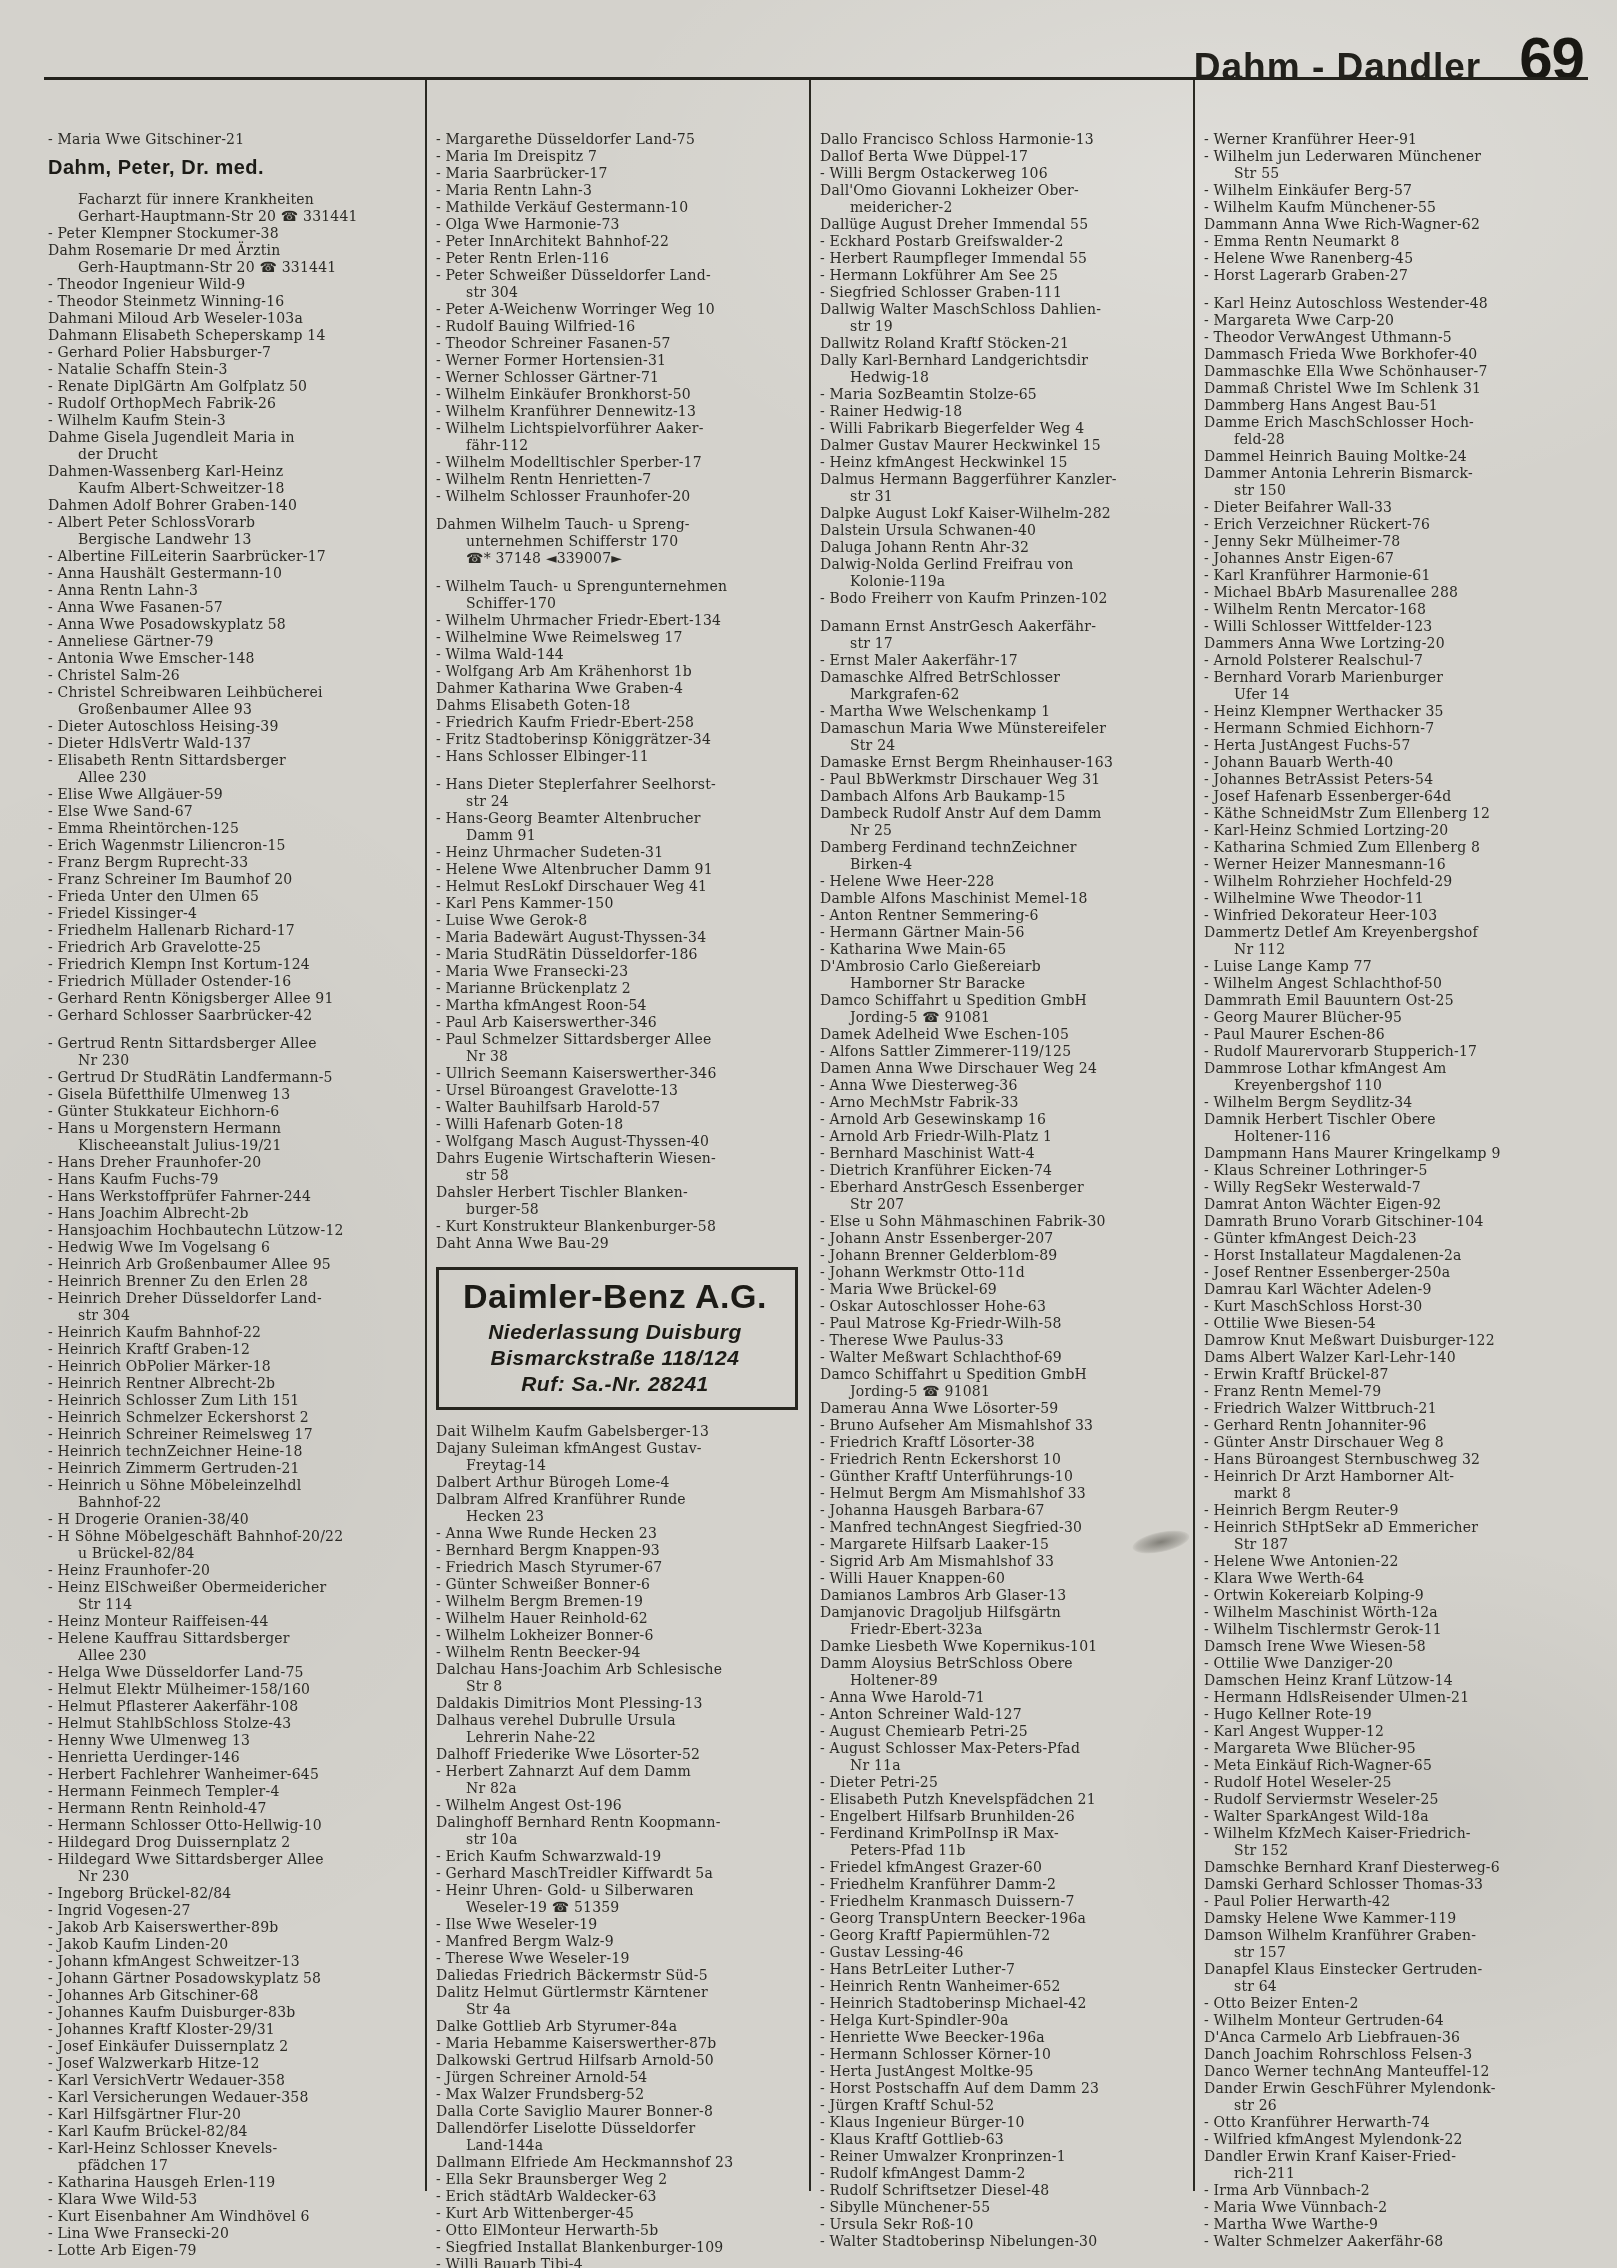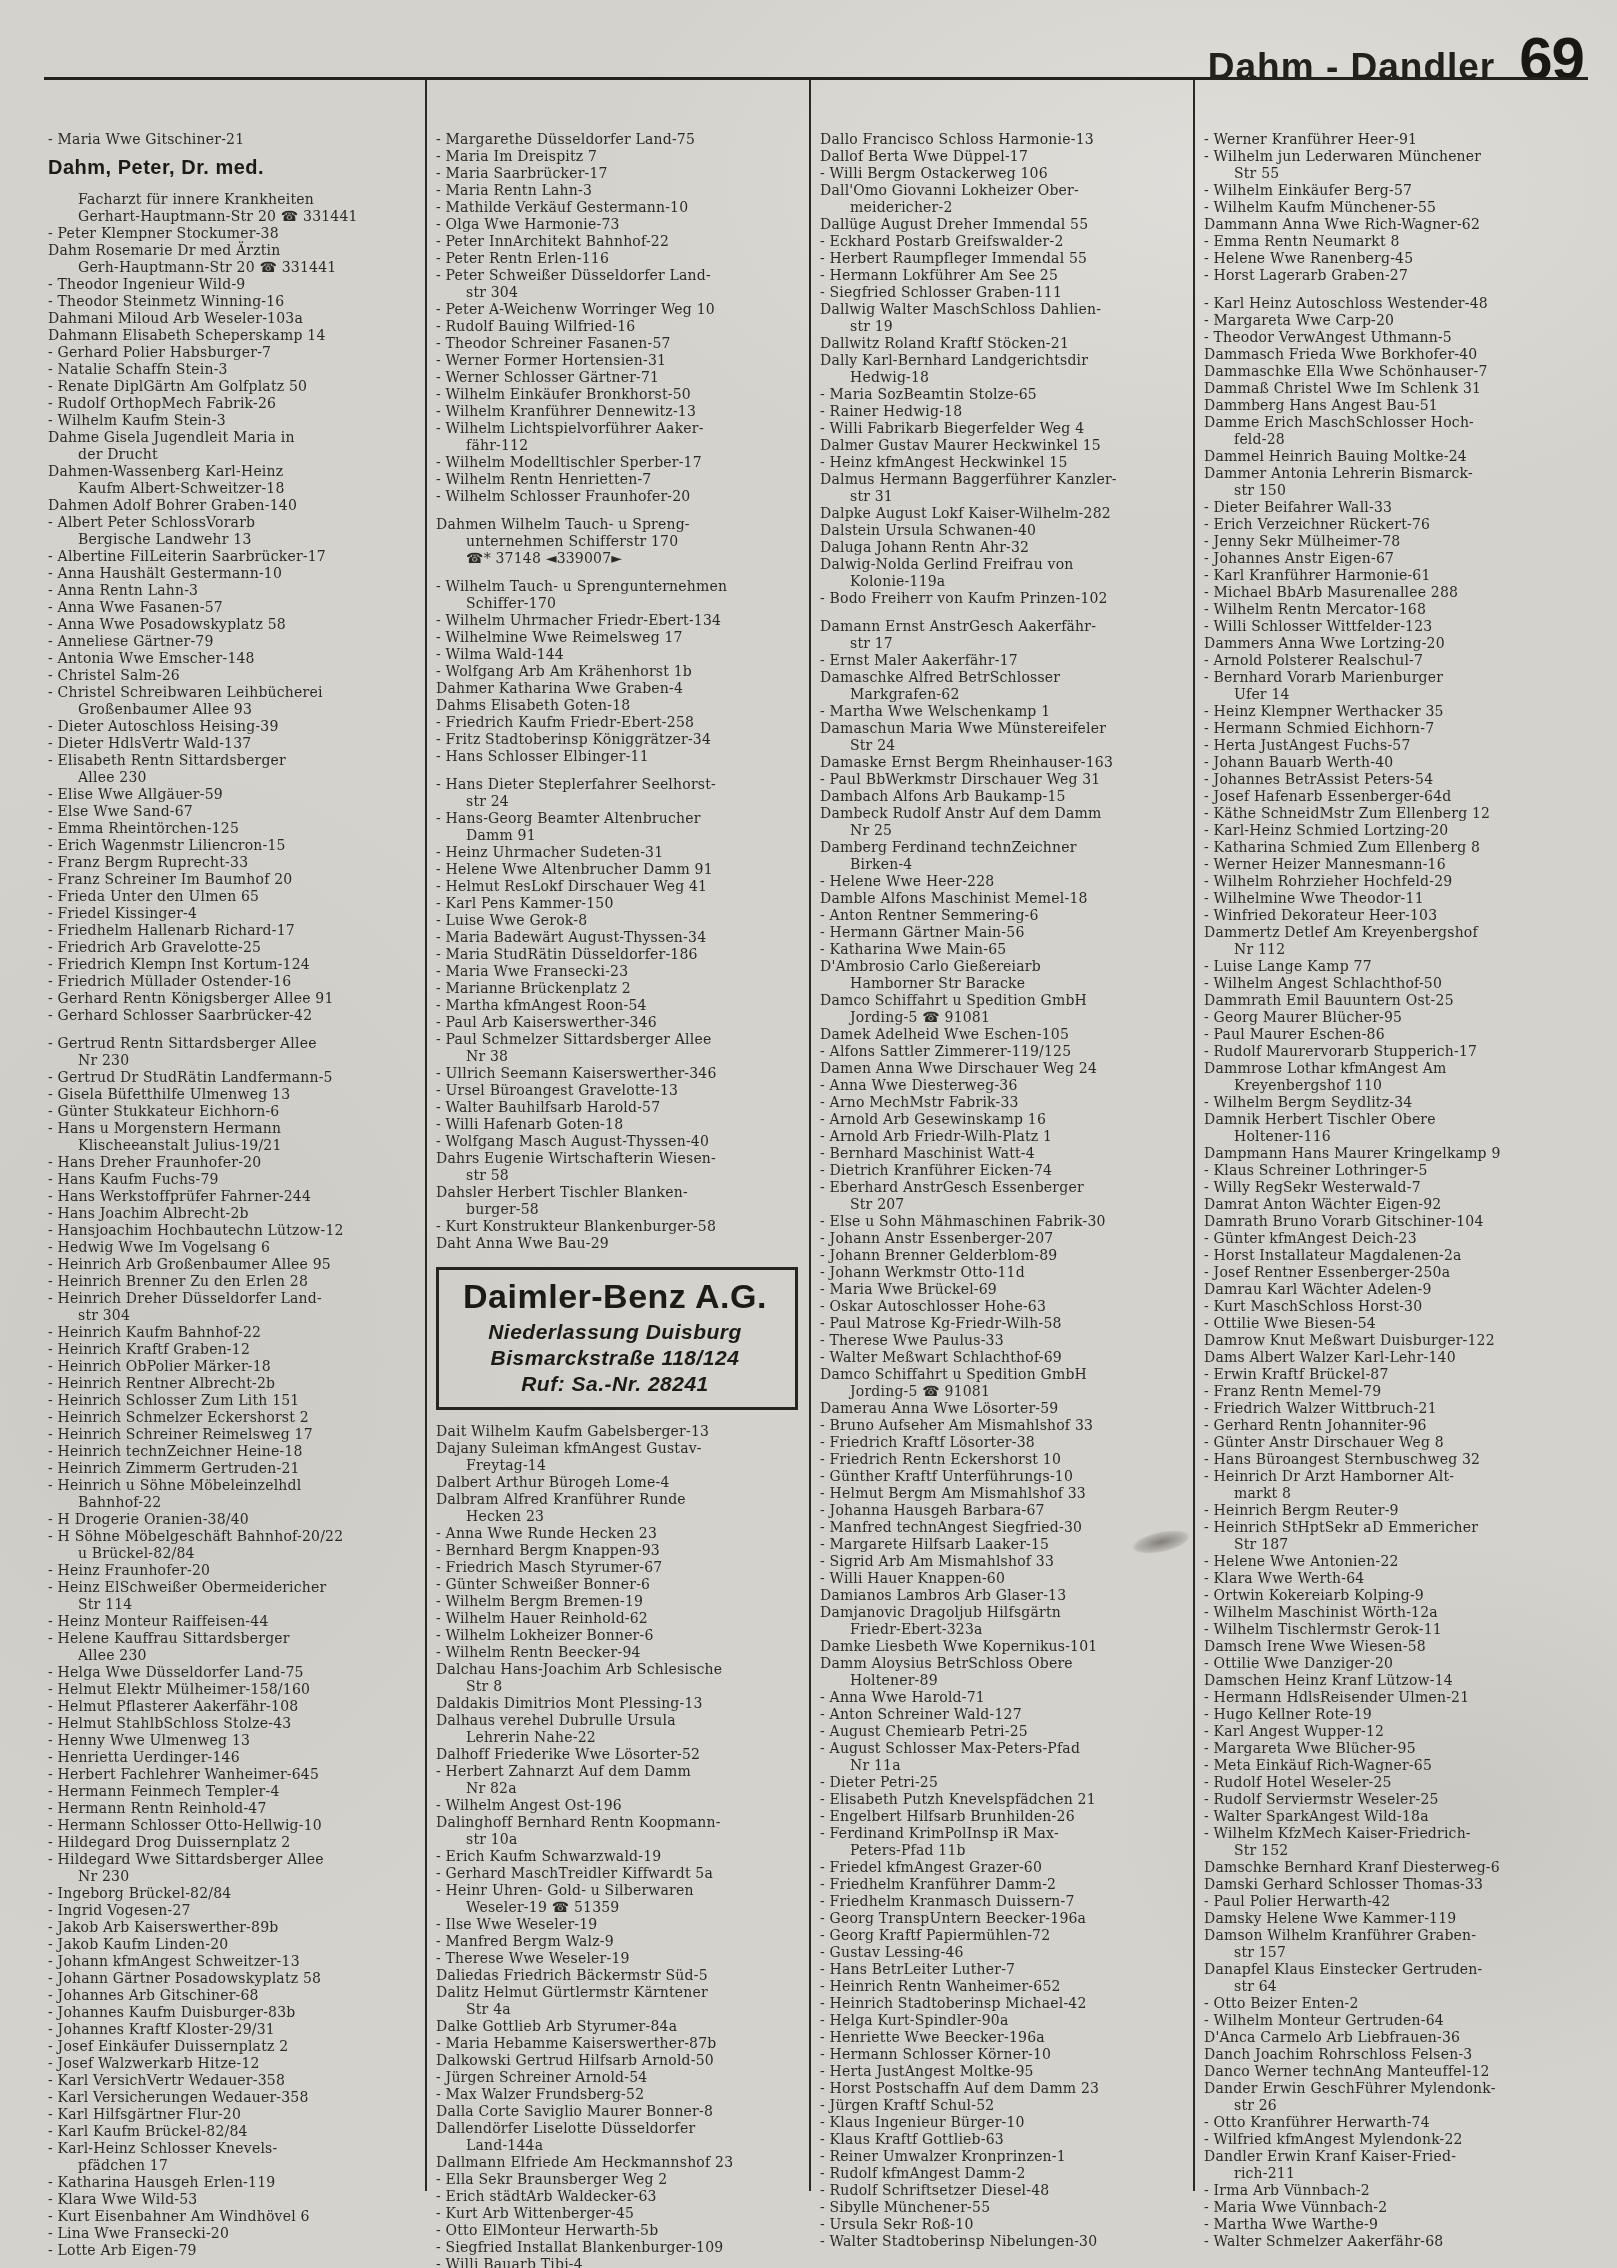--- a/index.html
+++ b/index.html
@@ -9,25 +9,25 @@
     background-image:
       radial-gradient(ellipse 896px 498px at 75% 8%, rgba(255,255,255,0.25), rgba(255,255,255,0) 70%),
       radial-gradient(ellipse 697px 896px at 10% 60%, rgba(0,0,0,0.04), rgba(0,0,0,0) 70%),
       radial-gradient(ellipse 498px 398px at 90% 80%, rgba(0,0,0,0.05), rgba(0,0,0,0) 70%);
     overflow:hidden;
     font-family:"DejaVu Serif", serif;
     color:#2b2a25;
   }
   .header{
     position:absolute;top:24px;right:34px;
-    display:flex;align-items:baseline;gap:24px;
+    display:flex;align-items:baseline;gap:16px;
     font-family:"Liberation Sans", sans-serif;
   }
   .header-title{font-size:37px;font-weight:700;letter-spacing:1px;color:#22211c;}
-  .header-page{font-size:60px;font-weight:800;letter-spacing:-1px;color:#191813;}
+  .header-page{font-size:60px;font-weight:800;letter-spacing:-1px;color:#191813;margin-left:22px;}
   .rule{position:absolute;left:44px;top:77px;width:1544px;height:3px;background:#23221c;}
   .vline{position:absolute;top:80px;height:2111px;width:2px;background:#2a2922;}
   .v1{left:425px;} .v2{left:809px;} .v3{left:1193px;}
   .col{position:absolute;top:91px;width:370px;margin-top:40px;}
   .c1{left:48px;} .c2{left:436px;} .c3{left:820px;} .c4{left:1204px;}
   .line{font-size:14px;line-height:17px;letter-spacing:0.2px;white-space:nowrap;}
   .line.cont{padding-left:30px;}
   .line.gap{height:11px;}
   .entry-heading{
     font-family:"Liberation Sans", sans-serif;font-weight:700;

